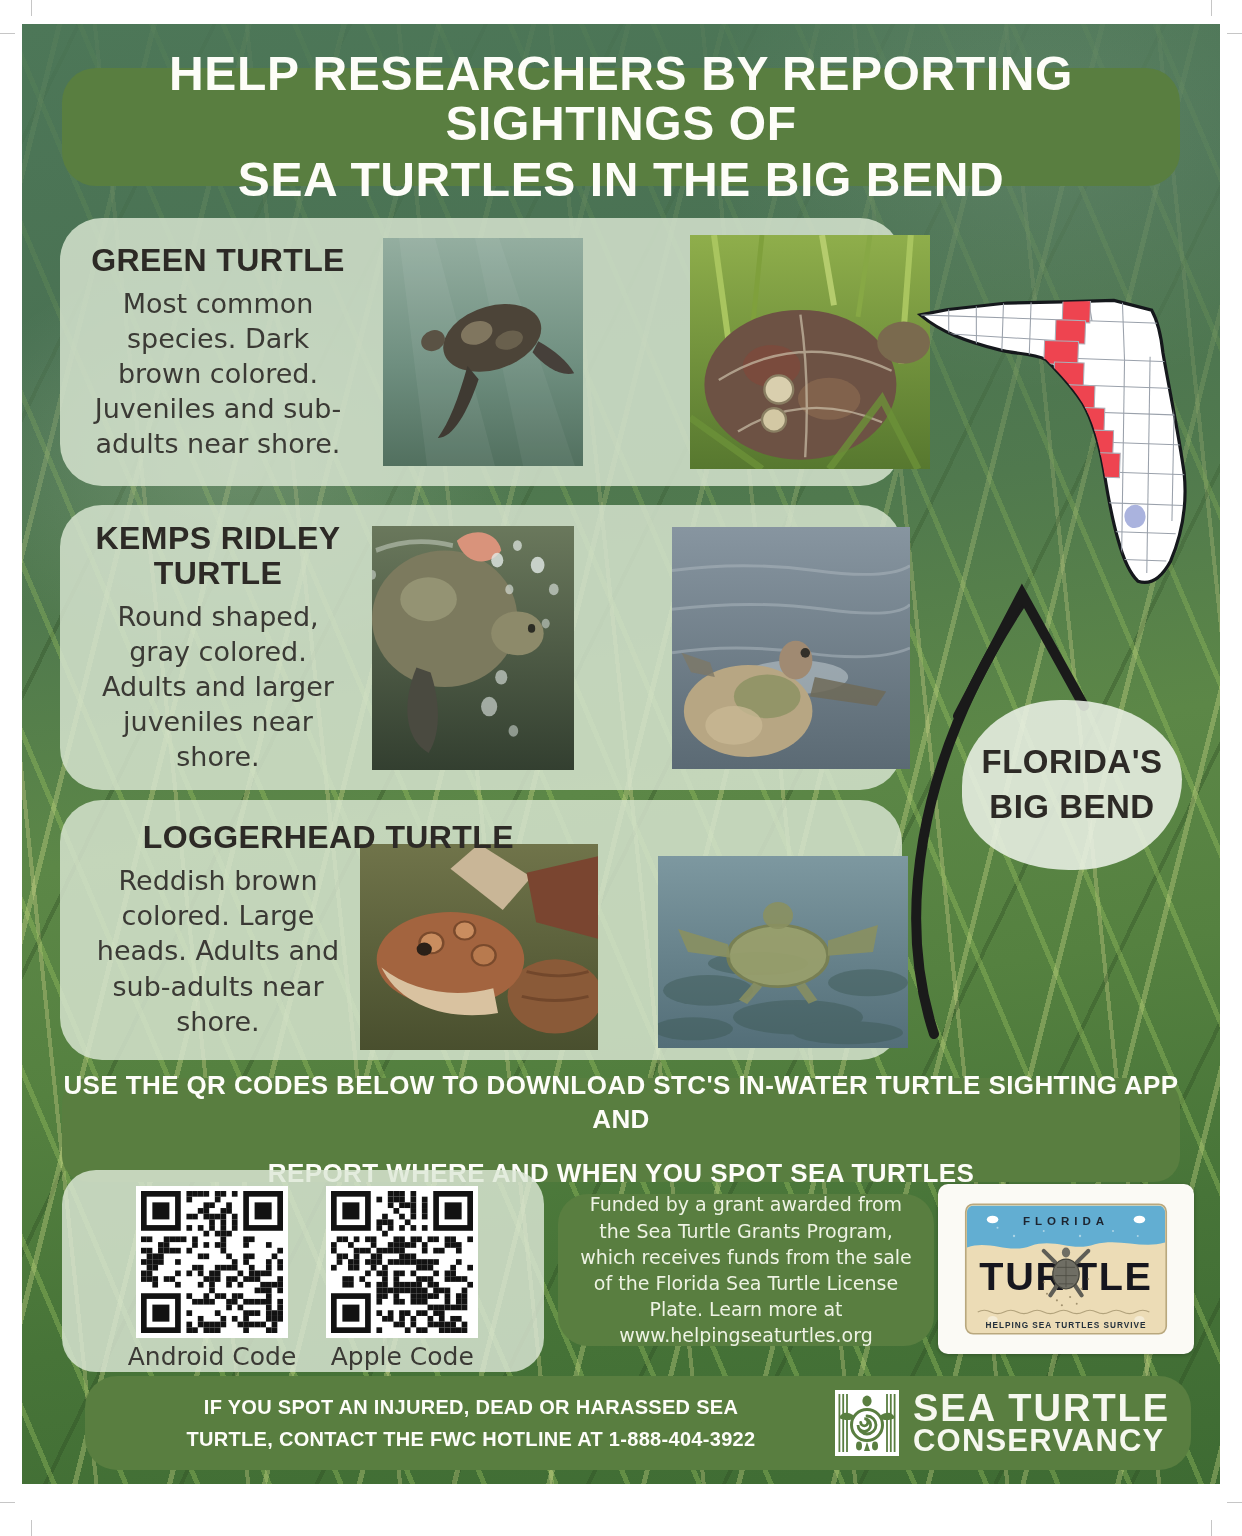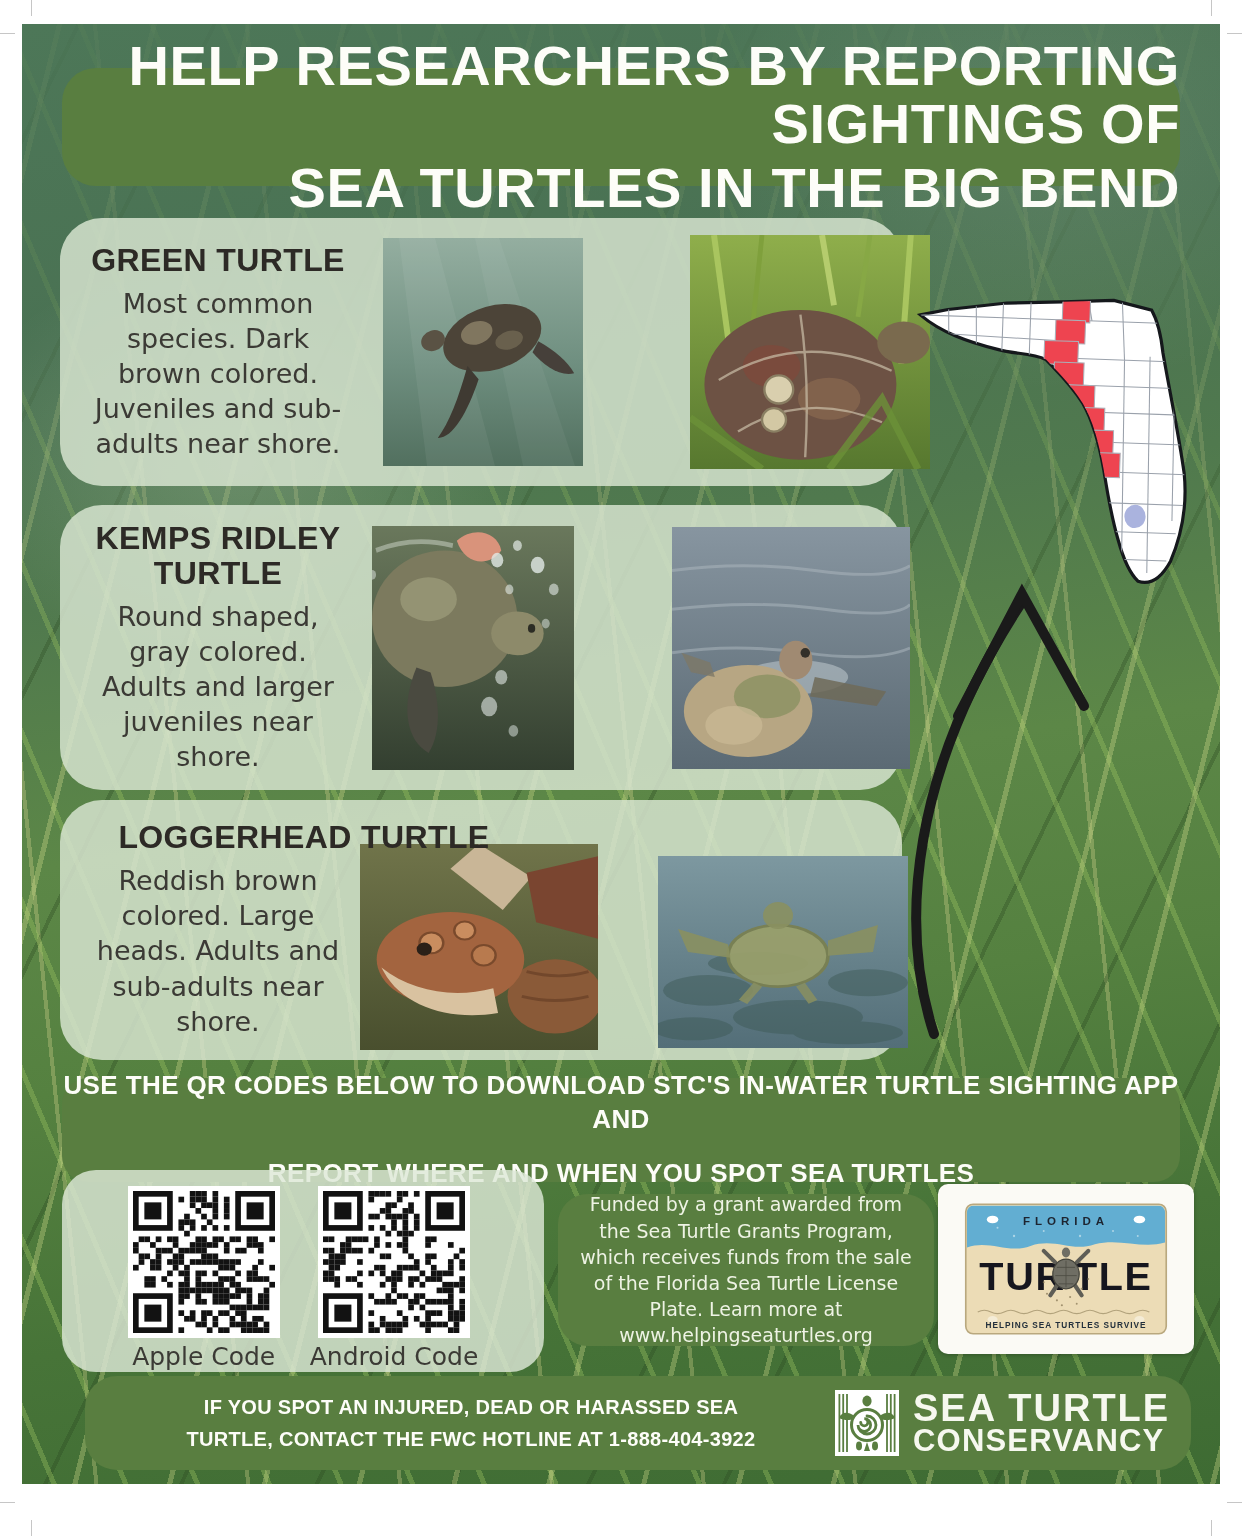--- a/index.html
+++ b/index.html
@@ -17,33 +17,33 @@
     -webkit-mask-image:linear-gradient(180deg,rgba(0,0,0,.12) 0%,rgba(0,0,0,.35) 22%,#000 45%,#000 100%);
     mask-image:linear-gradient(180deg,rgba(0,0,0,.12) 0%,rgba(0,0,0,.35) 22%,#000 45%,#000 100%);
     filter:blur(.6px);}
   .glow{position:absolute;left:0;top:0;right:0;bottom:0;pointer-events:none;
     background:radial-gradient(420px 300px at 18% 30%, rgba(235,242,220,.18), rgba(235,242,220,0) 70%),
                radial-gradient(500px 360px at 85% 8%, rgba(240,248,225,.10), rgba(240,248,225,0) 70%);}
 
   .banner{position:absolute;background:#597e40;color:#fdfdf8;text-align:center;font-weight:800;}
   .hdr{left:40px;top:44px;width:1118px;height:118px;border-radius:34px;
        display:flex;flex-direction:column;justify-content:center;gap:6px;}
-  .hdr div{font-size:56px;letter-spacing:.6px;line-height:1.04;text-align:right;}
+  .hdr div{font-size:48px;letter-spacing:.6px;line-height:1.04;}
 
   .card{position:absolute;left:38px;width:842px;background:rgba(216,229,209,.84);
         border-radius:42px;display:flex;align-items:center;}
   .card .txt{flex:none;width:268px;margin-left:24px;text-align:center;color:#3b3a35;}
   .card .txt h3{margin:0 0 8px 0;font-size:32px;font-weight:800;color:#2d2a26;letter-spacing:.4px;line-height:1.1;}
   .card .txt p{margin:0;font-family:"DejaVu Sans",sans-serif;font-size:27px;line-height:1.3;}
   .photo{flex:none;overflow:hidden;}
   .photo svg{display:block;width:100%;height:100%;}
   .c1{top:194px;height:268px;gap:9px;}
   .c2{top:481px;height:285px;}
   .c3{top:776px;height:260px;}
-  .c3 .txt h3{position:absolute;left:34px;top:20px;width:420px;text-align:center;}
+  .c3 .txt h3{position:absolute;left:34px;top:20px;width:420px;text-align:right;}
   .c3 .txt p{margin-top:42px;}
 
   .mapwrap{position:absolute;left:880px;top:228px;width:318px;height:332px;transform:rotate(2deg);}
   .arrow{position:absolute;left:850px;top:500px;width:235px;height:520px;pointer-events:none;}
   .blob{position:absolute;left:940px;top:676px;width:220px;height:170px;
         background:rgba(233,240,229,.88);border-radius:46% 54% 50% 50% / 52% 48% 55% 45%;
         display:flex;flex-direction:column;align-items:center;justify-content:center;
         font-weight:800;font-size:33px;color:#2d2a26;letter-spacing:.5px;line-height:1.35;}
 
   .qrbanner{left:40px;top:1054px;width:1118px;height:104px;border-radius:26px;
@@ -313,27 +313,235 @@
 
     <div class="arrow">
       <svg viewBox="0 0 235 520">
         <g stroke="#1a1a1a" stroke-width="10" fill="none" stroke-linecap="round">
           <path d="M62,510 C26,400 40,245 150,78"></path>
           <path d="M86,192 L150,70 L212,182"></path>
         </g>
       </svg>
     </div>
 
+    <div class="blob">
+      <div>FLORIDA'S</div>
+      <div>BIG BEND</div>
+    </div>
 
     <div class="banner qrbanner">
       <div>USE THE QR CODES BELOW TO DOWNLOAD STC'S IN-WATER TURTLE SIGHTING APP AND</div>
       <div>REPORT WHERE AND WHEN YOU SPOT SEA TURTLES</div>
     </div>
 
     <div class="qrpanel">
+      <div class="qrblock">
+        <div class="qrbox qr-grid"><svg viewBox="0 0 150 150" width="100%" height="100%" preserveAspectRatio="none">
+              <rect x="48" y="0" width="6" height="6" fill="#121212"></rect>
+              <rect x="54" y="0" width="6" height="6" fill="#121212"></rect>
+              <rect x="60" y="0" width="6" height="6" fill="#121212"></rect>
+              <rect x="66" y="0" width="6" height="6" fill="#121212"></rect>
+              <rect x="78" y="0" width="6" height="6" fill="#121212"></rect>
+              <rect x="84" y="0" width="6" height="6" fill="#121212"></rect>
+              <rect x="96" y="0" width="6" height="6" fill="#121212"></rect>
+              <rect x="48" y="6" width="6" height="6" fill="#121212"></rect>
+              <rect x="78" y="6" width="6" height="6" fill="#121212"></rect>
+              <rect x="66" y="12" width="6" height="6" fill="#121212"></rect>
+              <rect x="72" y="12" width="6" height="6" fill="#121212"></rect>
+              <rect x="90" y="12" width="6" height="6" fill="#121212"></rect>
+              <rect x="60" y="18" width="6" height="6" fill="#121212"></rect>
+              <rect x="66" y="18" width="6" height="6" fill="#121212"></rect>
+              <rect x="84" y="18" width="6" height="6" fill="#121212"></rect>
+              <rect x="90" y="18" width="6" height="6" fill="#121212"></rect>
+              <rect x="48" y="24" width="6" height="6" fill="#121212"></rect>
+              <rect x="54" y="24" width="6" height="6" fill="#121212"></rect>
+              <rect x="66" y="24" width="6" height="6" fill="#121212"></rect>
+              <rect x="72" y="24" width="6" height="6" fill="#121212"></rect>
+              <rect x="78" y="24" width="6" height="6" fill="#121212"></rect>
+              <rect x="84" y="24" width="6" height="6" fill="#121212"></rect>
+              <rect x="96" y="24" width="6" height="6" fill="#121212"></rect>
+              <rect x="72" y="30" width="6" height="6" fill="#121212"></rect>
+              <rect x="84" y="30" width="6" height="6" fill="#121212"></rect>
+              <rect x="96" y="30" width="6" height="6" fill="#121212"></rect>
+              <rect x="48" y="36" width="6" height="6" fill="#121212"></rect>
+              <rect x="60" y="36" width="6" height="6" fill="#121212"></rect>
+              <rect x="72" y="36" width="6" height="6" fill="#121212"></rect>
+              <rect x="84" y="36" width="6" height="6" fill="#121212"></rect>
+              <rect x="96" y="36" width="6" height="6" fill="#121212"></rect>
+              <rect x="66" y="42" width="6" height="6" fill="#121212"></rect>
+              <rect x="78" y="42" width="6" height="6" fill="#121212"></rect>
+              <rect x="84" y="42" width="6" height="6" fill="#121212"></rect>
+              <rect x="90" y="42" width="6" height="6" fill="#121212"></rect>
+              <rect x="0" y="48" width="6" height="6" fill="#121212"></rect>
+              <rect x="6" y="48" width="6" height="6" fill="#121212"></rect>
+              <rect x="24" y="48" width="6" height="6" fill="#121212"></rect>
+              <rect x="30" y="48" width="6" height="6" fill="#121212"></rect>
+              <rect x="36" y="48" width="6" height="6" fill="#121212"></rect>
+              <rect x="42" y="48" width="6" height="6" fill="#121212"></rect>
+              <rect x="54" y="48" width="6" height="6" fill="#121212"></rect>
+              <rect x="84" y="48" width="6" height="6" fill="#121212"></rect>
+              <rect x="108" y="48" width="6" height="6" fill="#121212"></rect>
+              <rect x="114" y="48" width="6" height="6" fill="#121212"></rect>
+              <rect x="18" y="54" width="6" height="6" fill="#121212"></rect>
+              <rect x="24" y="54" width="6" height="6" fill="#121212"></rect>
+              <rect x="54" y="54" width="6" height="6" fill="#121212"></rect>
+              <rect x="66" y="54" width="6" height="6" fill="#121212"></rect>
+              <rect x="78" y="54" width="6" height="6" fill="#121212"></rect>
+              <rect x="84" y="54" width="6" height="6" fill="#121212"></rect>
+              <rect x="108" y="54" width="6" height="6" fill="#121212"></rect>
+              <rect x="132" y="54" width="6" height="6" fill="#121212"></rect>
+              <rect x="0" y="60" width="6" height="6" fill="#121212"></rect>
+              <rect x="6" y="60" width="6" height="6" fill="#121212"></rect>
+              <rect x="18" y="60" width="6" height="6" fill="#121212"></rect>
+              <rect x="24" y="60" width="6" height="6" fill="#121212"></rect>
+              <rect x="30" y="60" width="6" height="6" fill="#121212"></rect>
+              <rect x="36" y="60" width="6" height="6" fill="#121212"></rect>
+              <rect x="48" y="60" width="6" height="6" fill="#121212"></rect>
+              <rect x="84" y="60" width="6" height="6" fill="#121212"></rect>
+              <rect x="144" y="60" width="6" height="6" fill="#121212"></rect>
+              <rect x="6" y="66" width="6" height="6" fill="#121212"></rect>
+              <rect x="12" y="66" width="6" height="6" fill="#121212"></rect>
+              <rect x="18" y="66" width="6" height="6" fill="#121212"></rect>
+              <rect x="60" y="66" width="6" height="6" fill="#121212"></rect>
+              <rect x="66" y="66" width="6" height="6" fill="#121212"></rect>
+              <rect x="90" y="66" width="6" height="6" fill="#121212"></rect>
+              <rect x="108" y="66" width="6" height="6" fill="#121212"></rect>
+              <rect x="114" y="66" width="6" height="6" fill="#121212"></rect>
+              <rect x="138" y="66" width="6" height="6" fill="#121212"></rect>
+              <rect x="0" y="72" width="6" height="6" fill="#121212"></rect>
+              <rect x="6" y="72" width="6" height="6" fill="#121212"></rect>
+              <rect x="12" y="72" width="6" height="6" fill="#121212"></rect>
+              <rect x="18" y="72" width="6" height="6" fill="#121212"></rect>
+              <rect x="36" y="72" width="6" height="6" fill="#121212"></rect>
+              <rect x="96" y="72" width="6" height="6" fill="#121212"></rect>
+              <rect x="108" y="72" width="6" height="6" fill="#121212"></rect>
+              <rect x="132" y="72" width="6" height="6" fill="#121212"></rect>
+              <rect x="144" y="72" width="6" height="6" fill="#121212"></rect>
+              <rect x="6" y="78" width="6" height="6" fill="#121212"></rect>
+              <rect x="12" y="78" width="6" height="6" fill="#121212"></rect>
+              <rect x="54" y="78" width="6" height="6" fill="#121212"></rect>
+              <rect x="60" y="78" width="6" height="6" fill="#121212"></rect>
+              <rect x="78" y="78" width="6" height="6" fill="#121212"></rect>
+              <rect x="84" y="78" width="6" height="6" fill="#121212"></rect>
+              <rect x="90" y="78" width="6" height="6" fill="#121212"></rect>
+              <rect x="96" y="78" width="6" height="6" fill="#121212"></rect>
+              <rect x="114" y="78" width="6" height="6" fill="#121212"></rect>
+              <rect x="132" y="78" width="6" height="6" fill="#121212"></rect>
+              <rect x="144" y="78" width="6" height="6" fill="#121212"></rect>
+              <rect x="0" y="84" width="6" height="6" fill="#121212"></rect>
+              <rect x="6" y="84" width="6" height="6" fill="#121212"></rect>
+              <rect x="36" y="84" width="6" height="6" fill="#121212"></rect>
+              <rect x="48" y="84" width="6" height="6" fill="#121212"></rect>
+              <rect x="60" y="84" width="6" height="6" fill="#121212"></rect>
+              <rect x="72" y="84" width="6" height="6" fill="#121212"></rect>
+              <rect x="78" y="84" width="6" height="6" fill="#121212"></rect>
+              <rect x="102" y="84" width="6" height="6" fill="#121212"></rect>
+              <rect x="114" y="84" width="6" height="6" fill="#121212"></rect>
+              <rect x="120" y="84" width="6" height="6" fill="#121212"></rect>
+              <rect x="126" y="84" width="6" height="6" fill="#121212"></rect>
+              <rect x="132" y="84" width="6" height="6" fill="#121212"></rect>
+              <rect x="0" y="90" width="6" height="6" fill="#121212"></rect>
+              <rect x="6" y="90" width="6" height="6" fill="#121212"></rect>
+              <rect x="12" y="90" width="6" height="6" fill="#121212"></rect>
+              <rect x="24" y="90" width="6" height="6" fill="#121212"></rect>
+              <rect x="30" y="90" width="6" height="6" fill="#121212"></rect>
+              <rect x="66" y="90" width="6" height="6" fill="#121212"></rect>
+              <rect x="72" y="90" width="6" height="6" fill="#121212"></rect>
+              <rect x="78" y="90" width="6" height="6" fill="#121212"></rect>
+              <rect x="90" y="90" width="6" height="6" fill="#121212"></rect>
+              <rect x="96" y="90" width="6" height="6" fill="#121212"></rect>
+              <rect x="108" y="90" width="6" height="6" fill="#121212"></rect>
+              <rect x="114" y="90" width="6" height="6" fill="#121212"></rect>
+              <rect x="120" y="90" width="6" height="6" fill="#121212"></rect>
+              <rect x="144" y="90" width="6" height="6" fill="#121212"></rect>
+              <rect x="12" y="96" width="6" height="6" fill="#121212"></rect>
+              <rect x="36" y="96" width="6" height="6" fill="#121212"></rect>
+              <rect x="60" y="96" width="6" height="6" fill="#121212"></rect>
+              <rect x="72" y="96" width="6" height="6" fill="#121212"></rect>
+              <rect x="90" y="96" width="6" height="6" fill="#121212"></rect>
+              <rect x="102" y="96" width="6" height="6" fill="#121212"></rect>
+              <rect x="126" y="96" width="6" height="6" fill="#121212"></rect>
+              <rect x="132" y="96" width="6" height="6" fill="#121212"></rect>
+              <rect x="138" y="96" width="6" height="6" fill="#121212"></rect>
+              <rect x="144" y="96" width="6" height="6" fill="#121212"></rect>
+              <rect x="72" y="102" width="6" height="6" fill="#121212"></rect>
+              <rect x="120" y="102" width="6" height="6" fill="#121212"></rect>
+              <rect x="126" y="102" width="6" height="6" fill="#121212"></rect>
+              <rect x="132" y="102" width="6" height="6" fill="#121212"></rect>
+              <rect x="144" y="102" width="6" height="6" fill="#121212"></rect>
+              <rect x="48" y="108" width="6" height="6" fill="#121212"></rect>
+              <rect x="66" y="108" width="6" height="6" fill="#121212"></rect>
+              <rect x="78" y="108" width="6" height="6" fill="#121212"></rect>
+              <rect x="84" y="108" width="6" height="6" fill="#121212"></rect>
+              <rect x="96" y="108" width="6" height="6" fill="#121212"></rect>
+              <rect x="102" y="108" width="6" height="6" fill="#121212"></rect>
+              <rect x="132" y="108" width="6" height="6" fill="#121212"></rect>
+              <rect x="54" y="114" width="6" height="6" fill="#121212"></rect>
+              <rect x="60" y="114" width="6" height="6" fill="#121212"></rect>
+              <rect x="66" y="114" width="6" height="6" fill="#121212"></rect>
+              <rect x="72" y="114" width="6" height="6" fill="#121212"></rect>
+              <rect x="90" y="114" width="6" height="6" fill="#121212"></rect>
+              <rect x="96" y="114" width="6" height="6" fill="#121212"></rect>
+              <rect x="108" y="114" width="6" height="6" fill="#121212"></rect>
+              <rect x="114" y="114" width="6" height="6" fill="#121212"></rect>
+              <rect x="120" y="114" width="6" height="6" fill="#121212"></rect>
+              <rect x="126" y="114" width="6" height="6" fill="#121212"></rect>
+              <rect x="132" y="114" width="6" height="6" fill="#121212"></rect>
+              <rect x="144" y="114" width="6" height="6" fill="#121212"></rect>
+              <rect x="90" y="120" width="6" height="6" fill="#121212"></rect>
+              <rect x="102" y="120" width="6" height="6" fill="#121212"></rect>
+              <rect x="132" y="120" width="6" height="6" fill="#121212"></rect>
+              <rect x="144" y="120" width="6" height="6" fill="#121212"></rect>
+              <rect x="48" y="126" width="6" height="6" fill="#121212"></rect>
+              <rect x="78" y="126" width="6" height="6" fill="#121212"></rect>
+              <rect x="108" y="126" width="6" height="6" fill="#121212"></rect>
+              <rect x="114" y="126" width="6" height="6" fill="#121212"></rect>
+              <rect x="120" y="126" width="6" height="6" fill="#121212"></rect>
+              <rect x="132" y="126" width="6" height="6" fill="#121212"></rect>
+              <rect x="138" y="126" width="6" height="6" fill="#121212"></rect>
+              <rect x="144" y="126" width="6" height="6" fill="#121212"></rect>
+              <rect x="60" y="132" width="6" height="6" fill="#121212"></rect>
+              <rect x="84" y="132" width="6" height="6" fill="#121212"></rect>
+              <rect x="96" y="132" width="6" height="6" fill="#121212"></rect>
+              <rect x="108" y="132" width="6" height="6" fill="#121212"></rect>
+              <rect x="132" y="132" width="6" height="6" fill="#121212"></rect>
+              <rect x="138" y="132" width="6" height="6" fill="#121212"></rect>
+              <rect x="144" y="132" width="6" height="6" fill="#121212"></rect>
+              <rect x="48" y="138" width="6" height="6" fill="#121212"></rect>
+              <rect x="60" y="138" width="6" height="6" fill="#121212"></rect>
+              <rect x="66" y="138" width="6" height="6" fill="#121212"></rect>
+              <rect x="72" y="138" width="6" height="6" fill="#121212"></rect>
+              <rect x="78" y="138" width="6" height="6" fill="#121212"></rect>
+              <rect x="84" y="138" width="6" height="6" fill="#121212"></rect>
+              <rect x="102" y="138" width="6" height="6" fill="#121212"></rect>
+              <rect x="108" y="138" width="6" height="6" fill="#121212"></rect>
+              <rect x="114" y="138" width="6" height="6" fill="#121212"></rect>
+              <rect x="120" y="138" width="6" height="6" fill="#121212"></rect>
+              <rect x="126" y="138" width="6" height="6" fill="#121212"></rect>
+              <rect x="138" y="138" width="6" height="6" fill="#121212"></rect>
+              <rect x="48" y="144" width="6" height="6" fill="#121212"></rect>
+              <rect x="54" y="144" width="6" height="6" fill="#121212"></rect>
+              <rect x="66" y="144" width="6" height="6" fill="#121212"></rect>
+              <rect x="72" y="144" width="6" height="6" fill="#121212"></rect>
+              <rect x="78" y="144" width="6" height="6" fill="#121212"></rect>
+              <rect x="108" y="144" width="6" height="6" fill="#121212"></rect>
+              <rect x="132" y="144" width="6" height="6" fill="#121212"></rect>
+              <rect x="138" y="144" width="6" height="6" fill="#121212"></rect>
+              <rect x="0" y="0" width="42" height="42" fill="#121212"></rect>
+              <rect x="6" y="6" width="30" height="30" fill="#fff"></rect>
+              <rect x="12" y="12" width="18" height="18" fill="#121212"></rect>
+              <rect x="108" y="0" width="42" height="42" fill="#121212"></rect>
+              <rect x="114" y="6" width="30" height="30" fill="#fff"></rect>
+              <rect x="120" y="12" width="18" height="18" fill="#121212"></rect>
+              <rect x="0" y="108" width="42" height="42" fill="#121212"></rect>
+              <rect x="6" y="114" width="30" height="30" fill="#fff"></rect>
+              <rect x="12" y="120" width="18" height="18" fill="#121212"></rect>
+            </svg></div>
+        <div class="qrlabel">Android Code</div>
+      </div>
       <div class="qrblock">
         <div class="qrbox qr-grid"><svg viewBox="0 0 150 150" width="100%" height="100%" preserveAspectRatio="none">
               <rect x="60" y="0" width="6" height="6" fill="#121212"></rect>
               <rect x="66" y="0" width="6" height="6" fill="#121212"></rect>
               <rect x="72" y="0" width="6" height="6" fill="#121212"></rect>
               <rect x="84" y="0" width="6" height="6" fill="#121212"></rect>
               <rect x="48" y="6" width="6" height="6" fill="#121212"></rect>
               <rect x="60" y="6" width="6" height="6" fill="#121212"></rect>
               <rect x="66" y="6" width="6" height="6" fill="#121212"></rect>
               <rect x="72" y="6" width="6" height="6" fill="#121212"></rect>
@@ -547,224 +755,20 @@
               <rect x="12" y="12" width="18" height="18" fill="#121212"></rect>
               <rect x="108" y="0" width="42" height="42" fill="#121212"></rect>
               <rect x="114" y="6" width="30" height="30" fill="#fff"></rect>
               <rect x="120" y="12" width="18" height="18" fill="#121212"></rect>
               <rect x="0" y="108" width="42" height="42" fill="#121212"></rect>
               <rect x="6" y="114" width="30" height="30" fill="#fff"></rect>
               <rect x="12" y="120" width="18" height="18" fill="#121212"></rect>
             </svg></div>
         <div class="qrlabel">Apple Code</div>
       </div>
-      <div class="qrblock">
-        <div class="qrbox qr-grid"><svg viewBox="0 0 150 150" width="100%" height="100%" preserveAspectRatio="none">
-              <rect x="48" y="0" width="6" height="6" fill="#121212"></rect>
-              <rect x="54" y="0" width="6" height="6" fill="#121212"></rect>
-              <rect x="60" y="0" width="6" height="6" fill="#121212"></rect>
-              <rect x="66" y="0" width="6" height="6" fill="#121212"></rect>
-              <rect x="78" y="0" width="6" height="6" fill="#121212"></rect>
-              <rect x="84" y="0" width="6" height="6" fill="#121212"></rect>
-              <rect x="96" y="0" width="6" height="6" fill="#121212"></rect>
-              <rect x="48" y="6" width="6" height="6" fill="#121212"></rect>
-              <rect x="78" y="6" width="6" height="6" fill="#121212"></rect>
-              <rect x="66" y="12" width="6" height="6" fill="#121212"></rect>
-              <rect x="72" y="12" width="6" height="6" fill="#121212"></rect>
-              <rect x="90" y="12" width="6" height="6" fill="#121212"></rect>
-              <rect x="60" y="18" width="6" height="6" fill="#121212"></rect>
-              <rect x="66" y="18" width="6" height="6" fill="#121212"></rect>
-              <rect x="84" y="18" width="6" height="6" fill="#121212"></rect>
-              <rect x="90" y="18" width="6" height="6" fill="#121212"></rect>
-              <rect x="48" y="24" width="6" height="6" fill="#121212"></rect>
-              <rect x="54" y="24" width="6" height="6" fill="#121212"></rect>
-              <rect x="66" y="24" width="6" height="6" fill="#121212"></rect>
-              <rect x="72" y="24" width="6" height="6" fill="#121212"></rect>
-              <rect x="78" y="24" width="6" height="6" fill="#121212"></rect>
-              <rect x="84" y="24" width="6" height="6" fill="#121212"></rect>
-              <rect x="96" y="24" width="6" height="6" fill="#121212"></rect>
-              <rect x="72" y="30" width="6" height="6" fill="#121212"></rect>
-              <rect x="84" y="30" width="6" height="6" fill="#121212"></rect>
-              <rect x="96" y="30" width="6" height="6" fill="#121212"></rect>
-              <rect x="48" y="36" width="6" height="6" fill="#121212"></rect>
-              <rect x="60" y="36" width="6" height="6" fill="#121212"></rect>
-              <rect x="72" y="36" width="6" height="6" fill="#121212"></rect>
-              <rect x="84" y="36" width="6" height="6" fill="#121212"></rect>
-              <rect x="96" y="36" width="6" height="6" fill="#121212"></rect>
-              <rect x="66" y="42" width="6" height="6" fill="#121212"></rect>
-              <rect x="78" y="42" width="6" height="6" fill="#121212"></rect>
-              <rect x="84" y="42" width="6" height="6" fill="#121212"></rect>
-              <rect x="90" y="42" width="6" height="6" fill="#121212"></rect>
-              <rect x="0" y="48" width="6" height="6" fill="#121212"></rect>
-              <rect x="6" y="48" width="6" height="6" fill="#121212"></rect>
-              <rect x="24" y="48" width="6" height="6" fill="#121212"></rect>
-              <rect x="30" y="48" width="6" height="6" fill="#121212"></rect>
-              <rect x="36" y="48" width="6" height="6" fill="#121212"></rect>
-              <rect x="42" y="48" width="6" height="6" fill="#121212"></rect>
-              <rect x="54" y="48" width="6" height="6" fill="#121212"></rect>
-              <rect x="84" y="48" width="6" height="6" fill="#121212"></rect>
-              <rect x="108" y="48" width="6" height="6" fill="#121212"></rect>
-              <rect x="114" y="48" width="6" height="6" fill="#121212"></rect>
-              <rect x="18" y="54" width="6" height="6" fill="#121212"></rect>
-              <rect x="24" y="54" width="6" height="6" fill="#121212"></rect>
-              <rect x="54" y="54" width="6" height="6" fill="#121212"></rect>
-              <rect x="66" y="54" width="6" height="6" fill="#121212"></rect>
-              <rect x="78" y="54" width="6" height="6" fill="#121212"></rect>
-              <rect x="84" y="54" width="6" height="6" fill="#121212"></rect>
-              <rect x="108" y="54" width="6" height="6" fill="#121212"></rect>
-              <rect x="132" y="54" width="6" height="6" fill="#121212"></rect>
-              <rect x="0" y="60" width="6" height="6" fill="#121212"></rect>
-              <rect x="6" y="60" width="6" height="6" fill="#121212"></rect>
-              <rect x="18" y="60" width="6" height="6" fill="#121212"></rect>
-              <rect x="24" y="60" width="6" height="6" fill="#121212"></rect>
-              <rect x="30" y="60" width="6" height="6" fill="#121212"></rect>
-              <rect x="36" y="60" width="6" height="6" fill="#121212"></rect>
-              <rect x="48" y="60" width="6" height="6" fill="#121212"></rect>
-              <rect x="84" y="60" width="6" height="6" fill="#121212"></rect>
-              <rect x="144" y="60" width="6" height="6" fill="#121212"></rect>
-              <rect x="6" y="66" width="6" height="6" fill="#121212"></rect>
-              <rect x="12" y="66" width="6" height="6" fill="#121212"></rect>
-              <rect x="18" y="66" width="6" height="6" fill="#121212"></rect>
-              <rect x="60" y="66" width="6" height="6" fill="#121212"></rect>
-              <rect x="66" y="66" width="6" height="6" fill="#121212"></rect>
-              <rect x="90" y="66" width="6" height="6" fill="#121212"></rect>
-              <rect x="108" y="66" width="6" height="6" fill="#121212"></rect>
-              <rect x="114" y="66" width="6" height="6" fill="#121212"></rect>
-              <rect x="138" y="66" width="6" height="6" fill="#121212"></rect>
-              <rect x="0" y="72" width="6" height="6" fill="#121212"></rect>
-              <rect x="6" y="72" width="6" height="6" fill="#121212"></rect>
-              <rect x="12" y="72" width="6" height="6" fill="#121212"></rect>
-              <rect x="18" y="72" width="6" height="6" fill="#121212"></rect>
-              <rect x="36" y="72" width="6" height="6" fill="#121212"></rect>
-              <rect x="96" y="72" width="6" height="6" fill="#121212"></rect>
-              <rect x="108" y="72" width="6" height="6" fill="#121212"></rect>
-              <rect x="132" y="72" width="6" height="6" fill="#121212"></rect>
-              <rect x="144" y="72" width="6" height="6" fill="#121212"></rect>
-              <rect x="6" y="78" width="6" height="6" fill="#121212"></rect>
-              <rect x="12" y="78" width="6" height="6" fill="#121212"></rect>
-              <rect x="54" y="78" width="6" height="6" fill="#121212"></rect>
-              <rect x="60" y="78" width="6" height="6" fill="#121212"></rect>
-              <rect x="78" y="78" width="6" height="6" fill="#121212"></rect>
-              <rect x="84" y="78" width="6" height="6" fill="#121212"></rect>
-              <rect x="90" y="78" width="6" height="6" fill="#121212"></rect>
-              <rect x="96" y="78" width="6" height="6" fill="#121212"></rect>
-              <rect x="114" y="78" width="6" height="6" fill="#121212"></rect>
-              <rect x="132" y="78" width="6" height="6" fill="#121212"></rect>
-              <rect x="144" y="78" width="6" height="6" fill="#121212"></rect>
-              <rect x="0" y="84" width="6" height="6" fill="#121212"></rect>
-              <rect x="6" y="84" width="6" height="6" fill="#121212"></rect>
-              <rect x="36" y="84" width="6" height="6" fill="#121212"></rect>
-              <rect x="48" y="84" width="6" height="6" fill="#121212"></rect>
-              <rect x="60" y="84" width="6" height="6" fill="#121212"></rect>
-              <rect x="72" y="84" width="6" height="6" fill="#121212"></rect>
-              <rect x="78" y="84" width="6" height="6" fill="#121212"></rect>
-              <rect x="102" y="84" width="6" height="6" fill="#121212"></rect>
-              <rect x="114" y="84" width="6" height="6" fill="#121212"></rect>
-              <rect x="120" y="84" width="6" height="6" fill="#121212"></rect>
-              <rect x="126" y="84" width="6" height="6" fill="#121212"></rect>
-              <rect x="132" y="84" width="6" height="6" fill="#121212"></rect>
-              <rect x="0" y="90" width="6" height="6" fill="#121212"></rect>
-              <rect x="6" y="90" width="6" height="6" fill="#121212"></rect>
-              <rect x="12" y="90" width="6" height="6" fill="#121212"></rect>
-              <rect x="24" y="90" width="6" height="6" fill="#121212"></rect>
-              <rect x="30" y="90" width="6" height="6" fill="#121212"></rect>
-              <rect x="66" y="90" width="6" height="6" fill="#121212"></rect>
-              <rect x="72" y="90" width="6" height="6" fill="#121212"></rect>
-              <rect x="78" y="90" width="6" height="6" fill="#121212"></rect>
-              <rect x="90" y="90" width="6" height="6" fill="#121212"></rect>
-              <rect x="96" y="90" width="6" height="6" fill="#121212"></rect>
-              <rect x="108" y="90" width="6" height="6" fill="#121212"></rect>
-              <rect x="114" y="90" width="6" height="6" fill="#121212"></rect>
-              <rect x="120" y="90" width="6" height="6" fill="#121212"></rect>
-              <rect x="144" y="90" width="6" height="6" fill="#121212"></rect>
-              <rect x="12" y="96" width="6" height="6" fill="#121212"></rect>
-              <rect x="36" y="96" width="6" height="6" fill="#121212"></rect>
-              <rect x="60" y="96" width="6" height="6" fill="#121212"></rect>
-              <rect x="72" y="96" width="6" height="6" fill="#121212"></rect>
-              <rect x="90" y="96" width="6" height="6" fill="#121212"></rect>
-              <rect x="102" y="96" width="6" height="6" fill="#121212"></rect>
-              <rect x="126" y="96" width="6" height="6" fill="#121212"></rect>
-              <rect x="132" y="96" width="6" height="6" fill="#121212"></rect>
-              <rect x="138" y="96" width="6" height="6" fill="#121212"></rect>
-              <rect x="144" y="96" width="6" height="6" fill="#121212"></rect>
-              <rect x="72" y="102" width="6" height="6" fill="#121212"></rect>
-              <rect x="120" y="102" width="6" height="6" fill="#121212"></rect>
-              <rect x="126" y="102" width="6" height="6" fill="#121212"></rect>
-              <rect x="132" y="102" width="6" height="6" fill="#121212"></rect>
-              <rect x="144" y="102" width="6" height="6" fill="#121212"></rect>
-              <rect x="48" y="108" width="6" height="6" fill="#121212"></rect>
-              <rect x="66" y="108" width="6" height="6" fill="#121212"></rect>
-              <rect x="78" y="108" width="6" height="6" fill="#121212"></rect>
-              <rect x="84" y="108" width="6" height="6" fill="#121212"></rect>
-              <rect x="96" y="108" width="6" height="6" fill="#121212"></rect>
-              <rect x="102" y="108" width="6" height="6" fill="#121212"></rect>
-              <rect x="132" y="108" width="6" height="6" fill="#121212"></rect>
-              <rect x="54" y="114" width="6" height="6" fill="#121212"></rect>
-              <rect x="60" y="114" width="6" height="6" fill="#121212"></rect>
-              <rect x="66" y="114" width="6" height="6" fill="#121212"></rect>
-              <rect x="72" y="114" width="6" height="6" fill="#121212"></rect>
-              <rect x="90" y="114" width="6" height="6" fill="#121212"></rect>
-              <rect x="96" y="114" width="6" height="6" fill="#121212"></rect>
-              <rect x="108" y="114" width="6" height="6" fill="#121212"></rect>
-              <rect x="114" y="114" width="6" height="6" fill="#121212"></rect>
-              <rect x="120" y="114" width="6" height="6" fill="#121212"></rect>
-              <rect x="126" y="114" width="6" height="6" fill="#121212"></rect>
-              <rect x="132" y="114" width="6" height="6" fill="#121212"></rect>
-              <rect x="144" y="114" width="6" height="6" fill="#121212"></rect>
-              <rect x="90" y="120" width="6" height="6" fill="#121212"></rect>
-              <rect x="102" y="120" width="6" height="6" fill="#121212"></rect>
-              <rect x="132" y="120" width="6" height="6" fill="#121212"></rect>
-              <rect x="144" y="120" width="6" height="6" fill="#121212"></rect>
-              <rect x="48" y="126" width="6" height="6" fill="#121212"></rect>
-              <rect x="78" y="126" width="6" height="6" fill="#121212"></rect>
-              <rect x="108" y="126" width="6" height="6" fill="#121212"></rect>
-              <rect x="114" y="126" width="6" height="6" fill="#121212"></rect>
-              <rect x="120" y="126" width="6" height="6" fill="#121212"></rect>
-              <rect x="132" y="126" width="6" height="6" fill="#121212"></rect>
-              <rect x="138" y="126" width="6" height="6" fill="#121212"></rect>
-              <rect x="144" y="126" width="6" height="6" fill="#121212"></rect>
-              <rect x="60" y="132" width="6" height="6" fill="#121212"></rect>
-              <rect x="84" y="132" width="6" height="6" fill="#121212"></rect>
-              <rect x="96" y="132" width="6" height="6" fill="#121212"></rect>
-              <rect x="108" y="132" width="6" height="6" fill="#121212"></rect>
-              <rect x="132" y="132" width="6" height="6" fill="#121212"></rect>
-              <rect x="138" y="132" width="6" height="6" fill="#121212"></rect>
-              <rect x="144" y="132" width="6" height="6" fill="#121212"></rect>
-              <rect x="48" y="138" width="6" height="6" fill="#121212"></rect>
-              <rect x="60" y="138" width="6" height="6" fill="#121212"></rect>
-              <rect x="66" y="138" width="6" height="6" fill="#121212"></rect>
-              <rect x="72" y="138" width="6" height="6" fill="#121212"></rect>
-              <rect x="78" y="138" width="6" height="6" fill="#121212"></rect>
-              <rect x="84" y="138" width="6" height="6" fill="#121212"></rect>
-              <rect x="102" y="138" width="6" height="6" fill="#121212"></rect>
-              <rect x="108" y="138" width="6" height="6" fill="#121212"></rect>
-              <rect x="114" y="138" width="6" height="6" fill="#121212"></rect>
-              <rect x="120" y="138" width="6" height="6" fill="#121212"></rect>
-              <rect x="126" y="138" width="6" height="6" fill="#121212"></rect>
-              <rect x="138" y="138" width="6" height="6" fill="#121212"></rect>
-              <rect x="48" y="144" width="6" height="6" fill="#121212"></rect>
-              <rect x="54" y="144" width="6" height="6" fill="#121212"></rect>
-              <rect x="66" y="144" width="6" height="6" fill="#121212"></rect>
-              <rect x="72" y="144" width="6" height="6" fill="#121212"></rect>
-              <rect x="78" y="144" width="6" height="6" fill="#121212"></rect>
-              <rect x="108" y="144" width="6" height="6" fill="#121212"></rect>
-              <rect x="132" y="144" width="6" height="6" fill="#121212"></rect>
-              <rect x="138" y="144" width="6" height="6" fill="#121212"></rect>
-              <rect x="0" y="0" width="42" height="42" fill="#121212"></rect>
-              <rect x="6" y="6" width="30" height="30" fill="#fff"></rect>
-              <rect x="12" y="12" width="18" height="18" fill="#121212"></rect>
-              <rect x="108" y="0" width="42" height="42" fill="#121212"></rect>
-              <rect x="114" y="6" width="30" height="30" fill="#fff"></rect>
-              <rect x="120" y="12" width="18" height="18" fill="#121212"></rect>
-              <rect x="0" y="108" width="42" height="42" fill="#121212"></rect>
-              <rect x="6" y="114" width="30" height="30" fill="#fff"></rect>
-              <rect x="12" y="120" width="18" height="18" fill="#121212"></rect>
-            </svg></div>
-        <div class="qrlabel">Android Code</div>
-      </div>
     </div>
 
     <div class="fund">
       <p>Funded by a grant awarded from the Sea Turtle Grants Program, which receives funds from the sale of the Florida Sea Turtle License Plate. Learn more at www.helpingseaturtles.org</p>
     </div>
 
     <div class="plate">
       <svg viewBox="0 0 246 160">
         <defs>
             <clipPath id="plclip">

